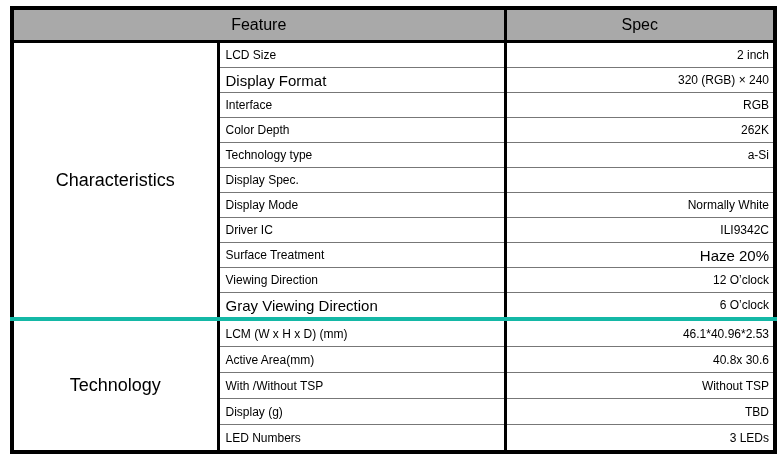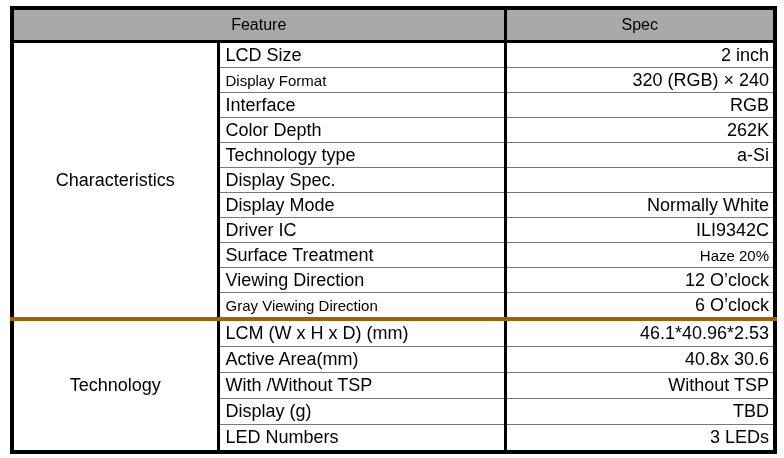--- a/index.html
+++ b/index.html
@@ -35,41 +35,41 @@
   th.hdr {
     background: #a9a9a9;
     font-weight: normal;
     font-size: 16px;
     height: 28px;
     text-align: center;
     border-bottom: 3px solid #000000;
     border-right: 3px solid #000000;
   }
   td {
-    font-size: 18px;
+    font-size: 12px;
     height: 24px;
     padding: 0 4px;
     overflow: hidden;
     white-space: nowrap;
   }
   td.group {
     text-align: center;
     border-right: 3px solid #000000;
     font-size: 18px;
   }
   td.feature {
     text-align: left;
     padding-left: 6px;
     border-right: 3px solid #000000;
   }
   td.spec {
     text-align: right;
   }
   tr.section-start td {
-    border-top: 4px solid #a16207;
+    border-top: 4px solid #14b8a6;
   }
   tr.mech td { height: 25px; }
   .sm { font-size: 15px; }
 </style>
 </head>
 <body>
 
 <div class="page">
   <table class="spec-table">
     <colgroup>

